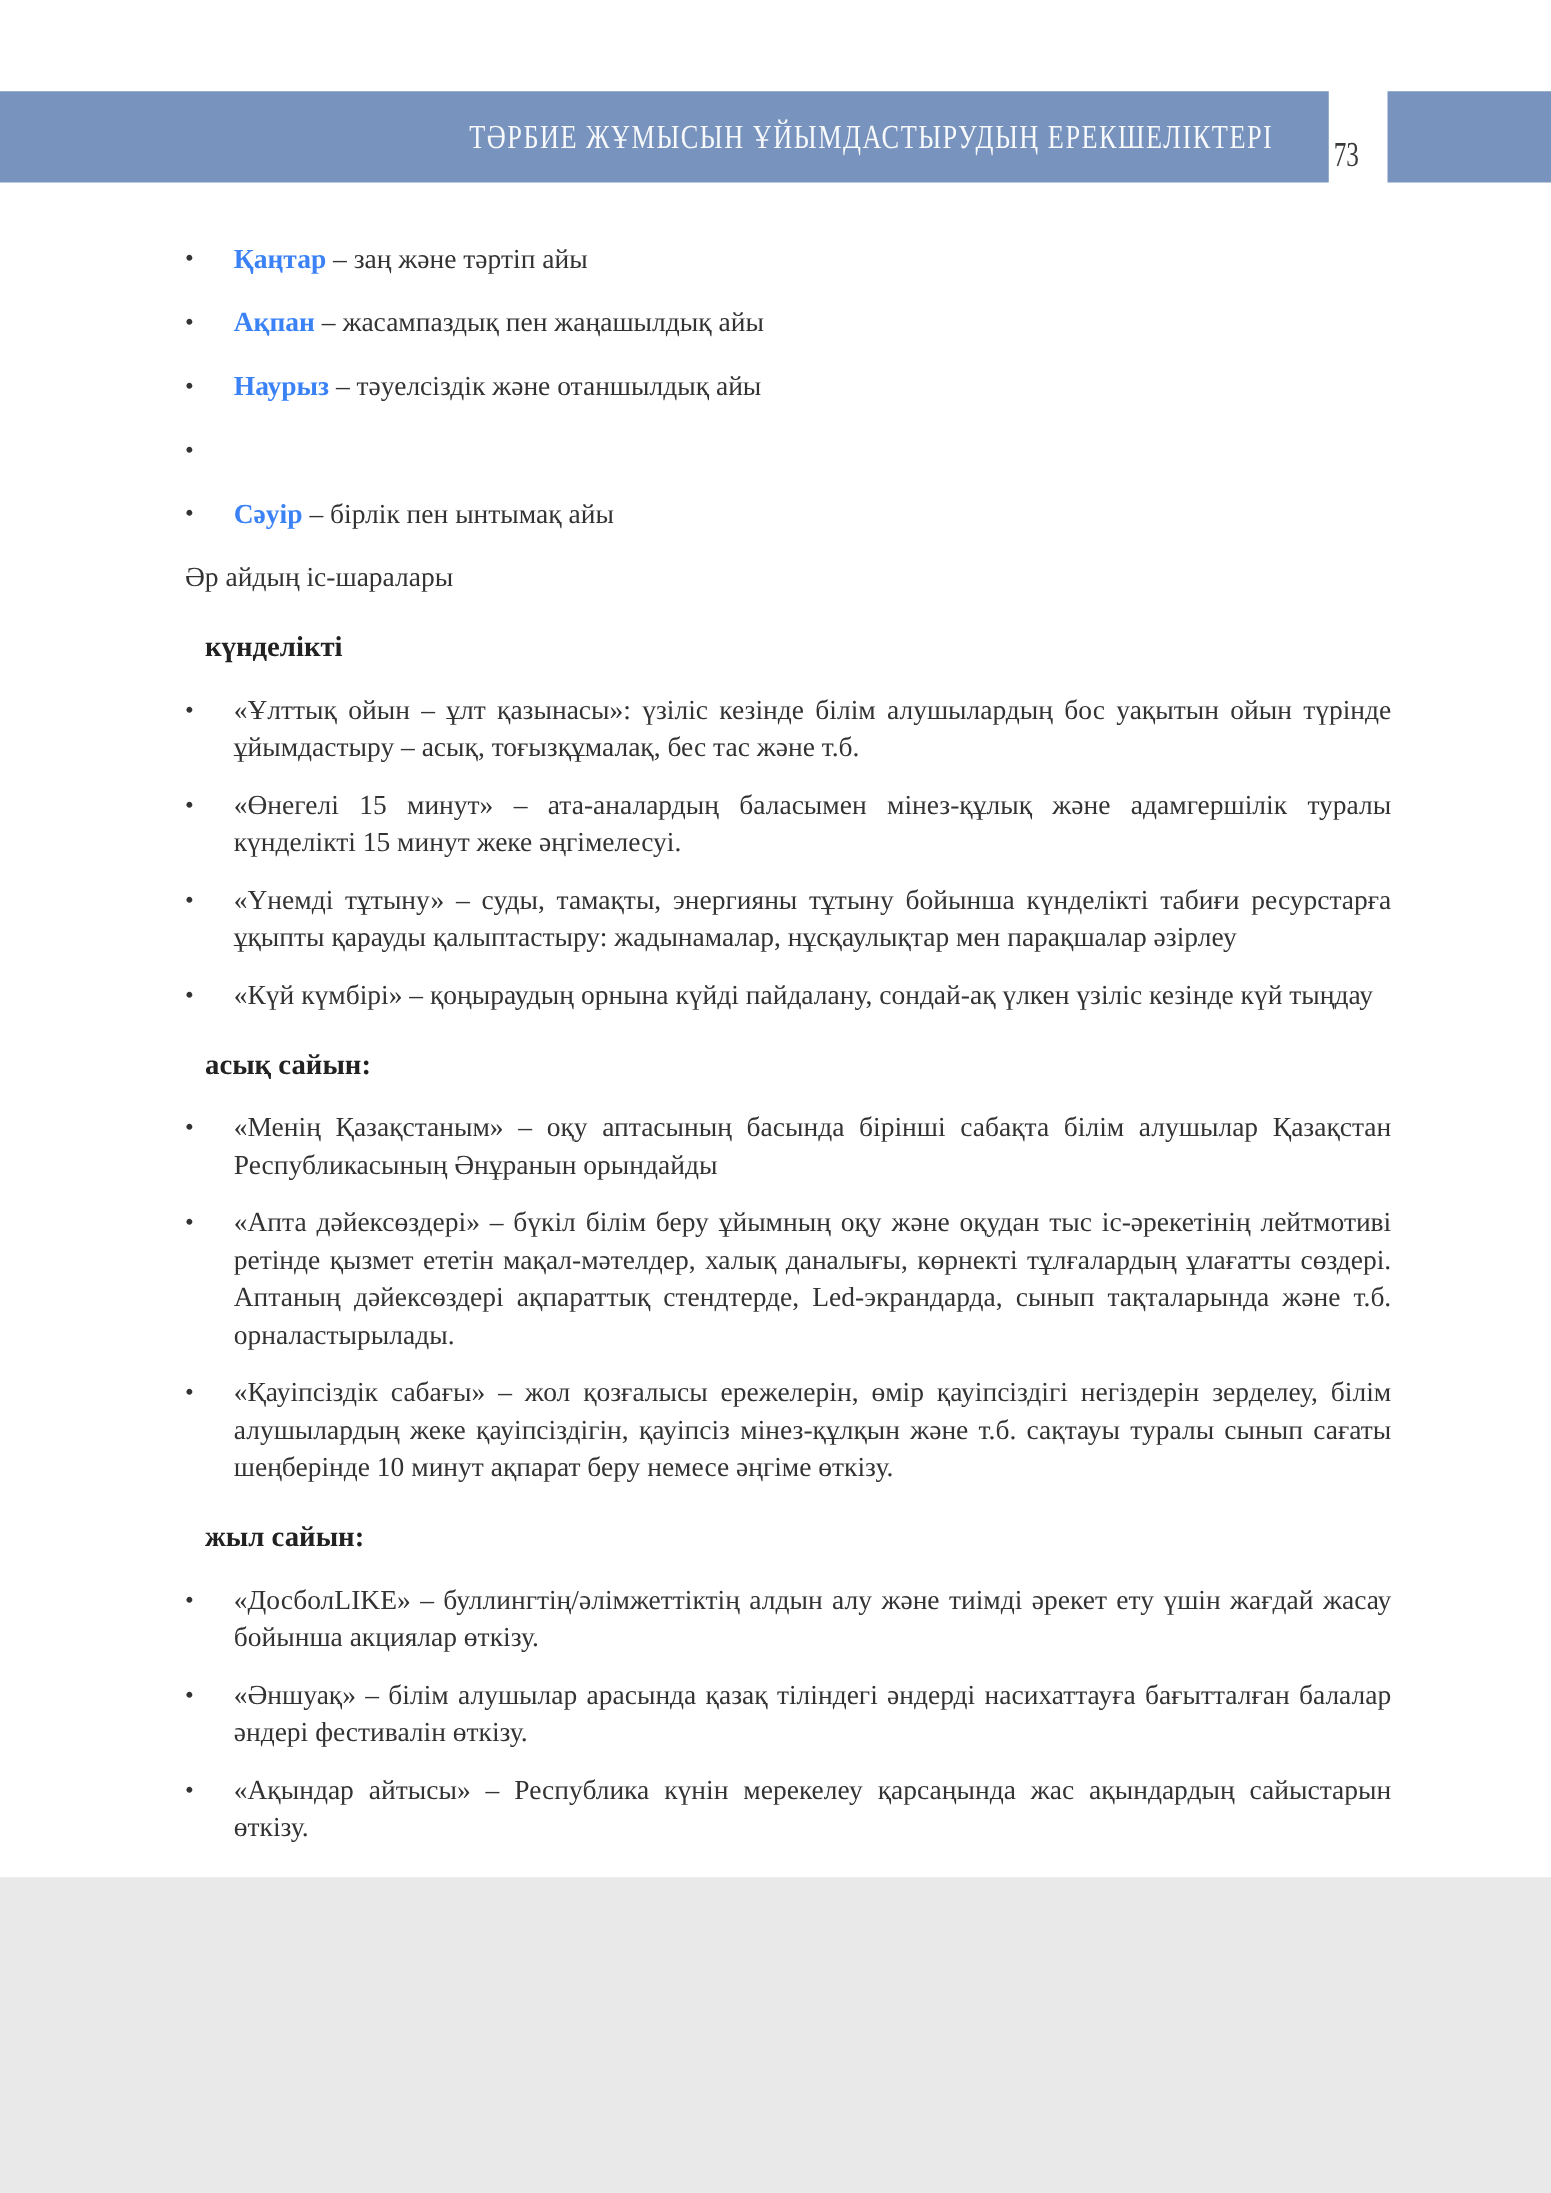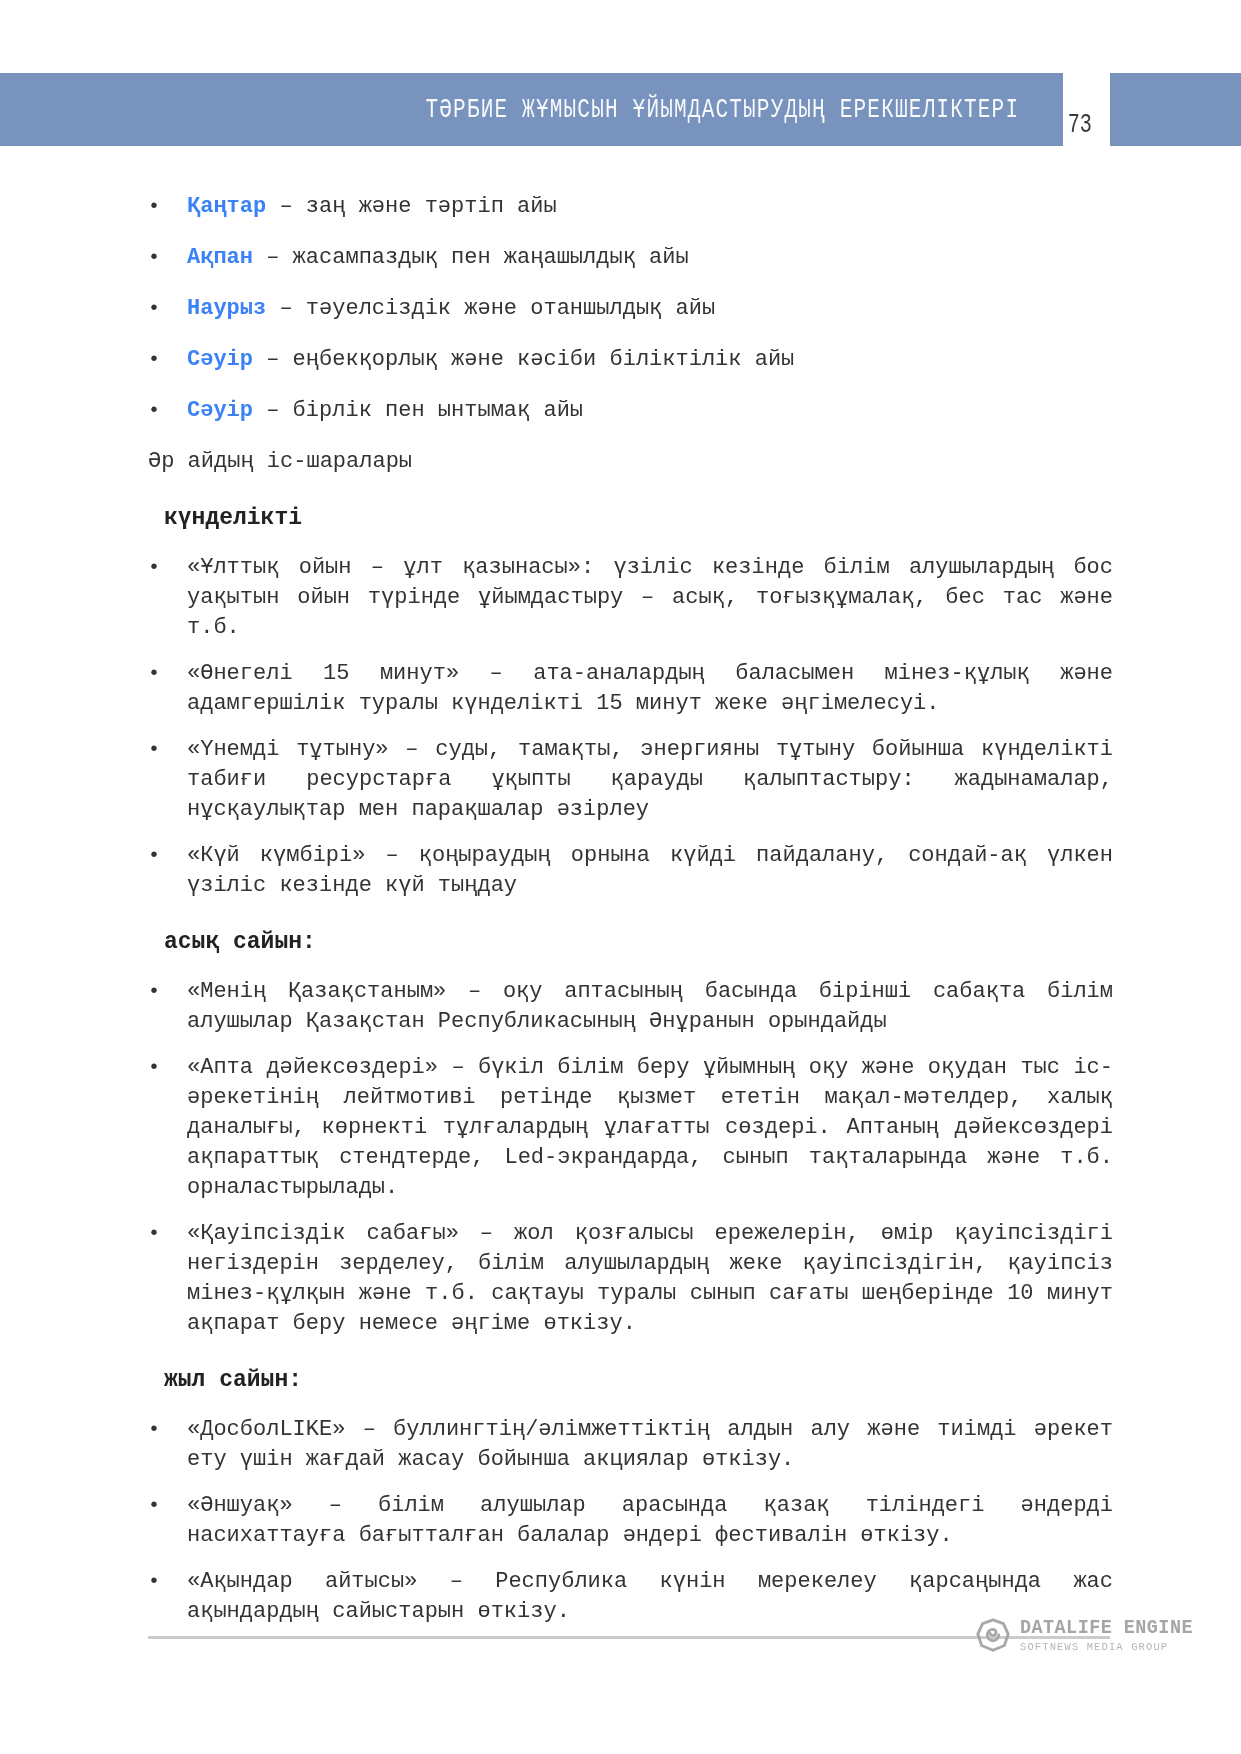--- a/index.html
+++ b/index.html
@@ -1,21 +1,21 @@
 <!DOCTYPE html>
 <html lang="kk"><head>
 <meta charset="utf-8">
 <style>
   html,body { margin:0; padding:0; background:#e9e9e9; }
   .page {
     position:relative;
-    width:1241px; height:1754px;
+    width:1241px; height:1502px;
     margin:0 auto;
     background:#ffffff;
-    font-family:Liberation Mono, monospace;
+    font-family:Liberation Serif, serif;
     color:#333333;
     overflow:hidden;
   }
 
   
   .band {
     position:absolute; left:0; top:73px;
     width:1063px; height:73px;
     background:#7893bd;
   }
@@ -120,22 +120,20 @@
         <span><b class="month-name">Ақпан</b>
           <span class="month-desc">– жасампаздық пен жаңашылдық айы</span></span>
       </li>
       <li>
         <span class="marker">•</span>
         <span><b class="month-name">Наурыз</b>
           <span class="month-desc">– тәуелсіздік және отаншылдық айы</span></span>
       </li>
       <li>
         <span class="marker">•</span>
-        <span><b class="month-name">Сәуір</b>
-          <span class="month-desc">– еңбекқорлық және кәсіби біліктілік айы</span></span>
       </li>
       <li>
         <span class="marker">•</span>
         <span><b class="month-name">Сәуір</b>
           <span class="month-desc">– бірлік пен ынтымақ айы</span></span>
       </li>
     </ul>
 
     <p class="intro">Әр айдың іс-шаралары</p>
 

